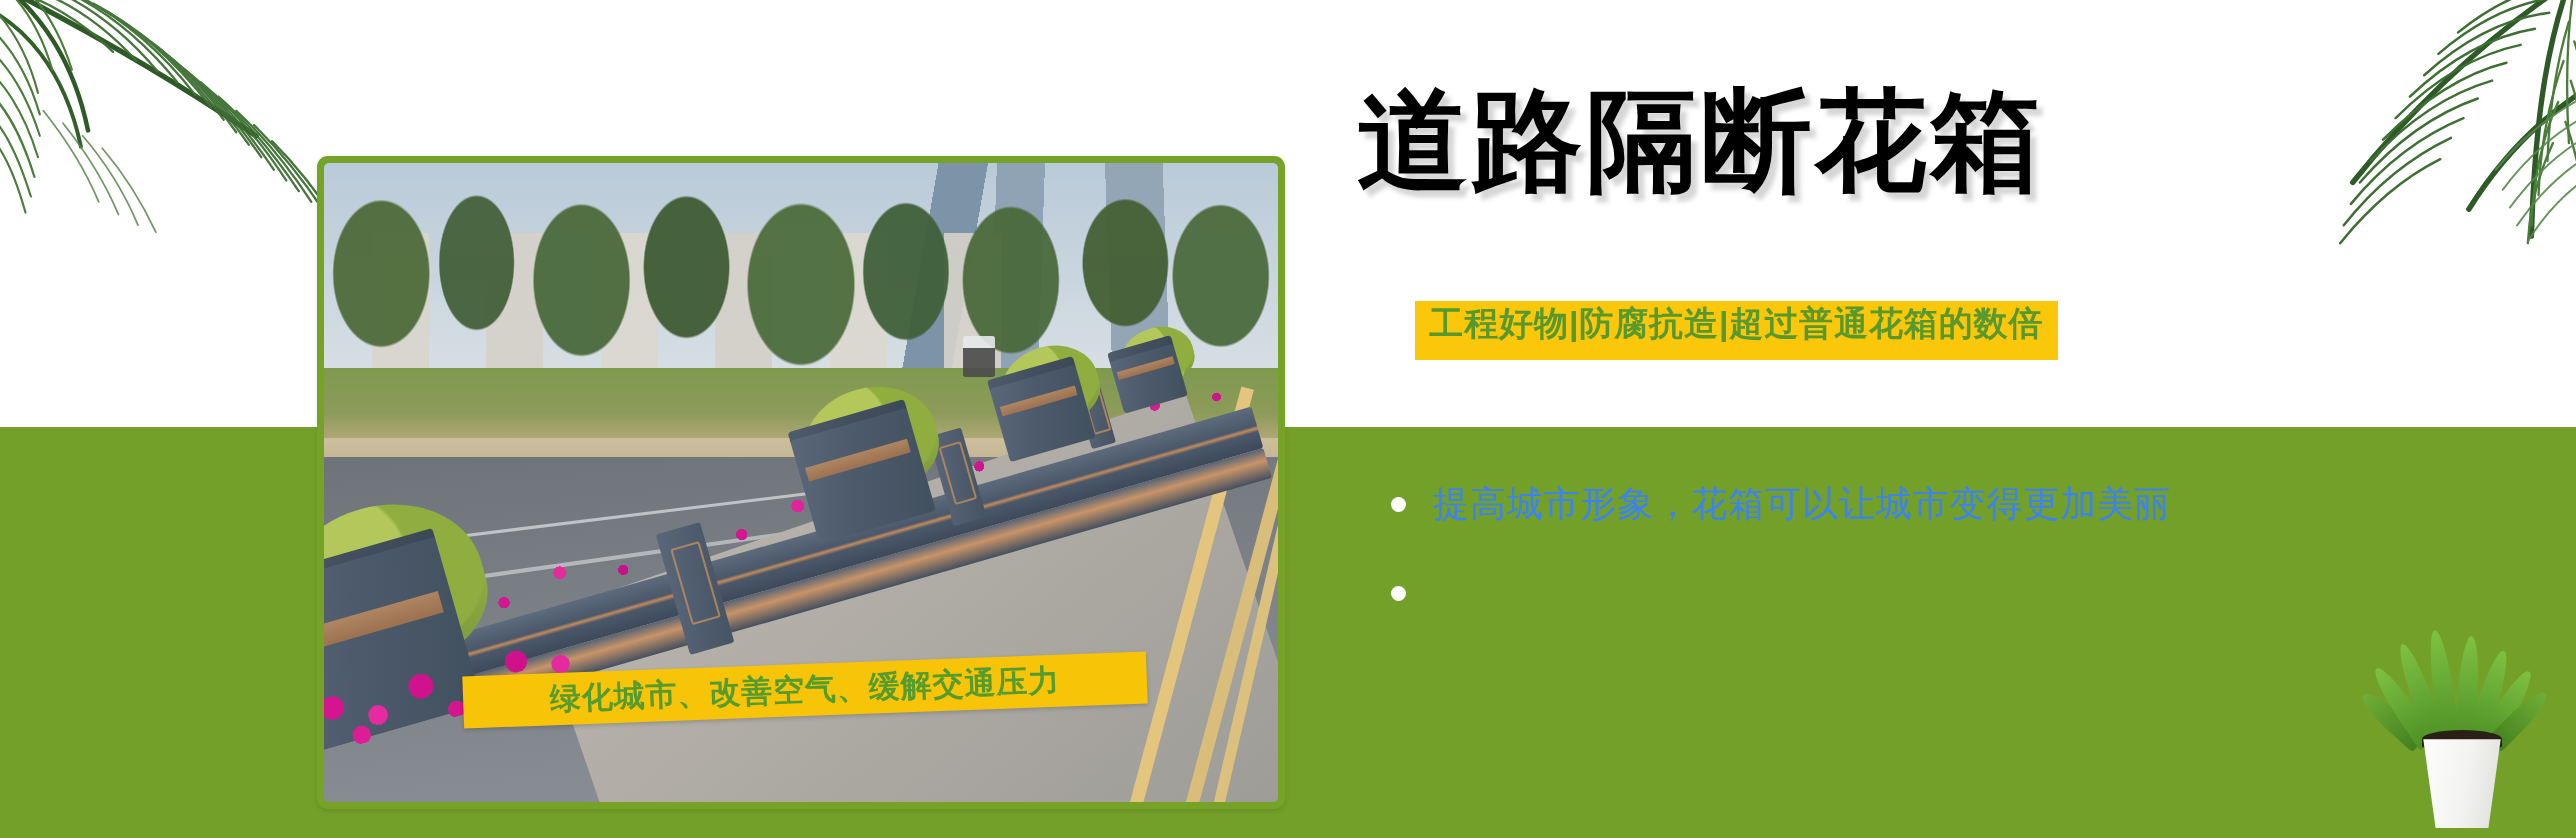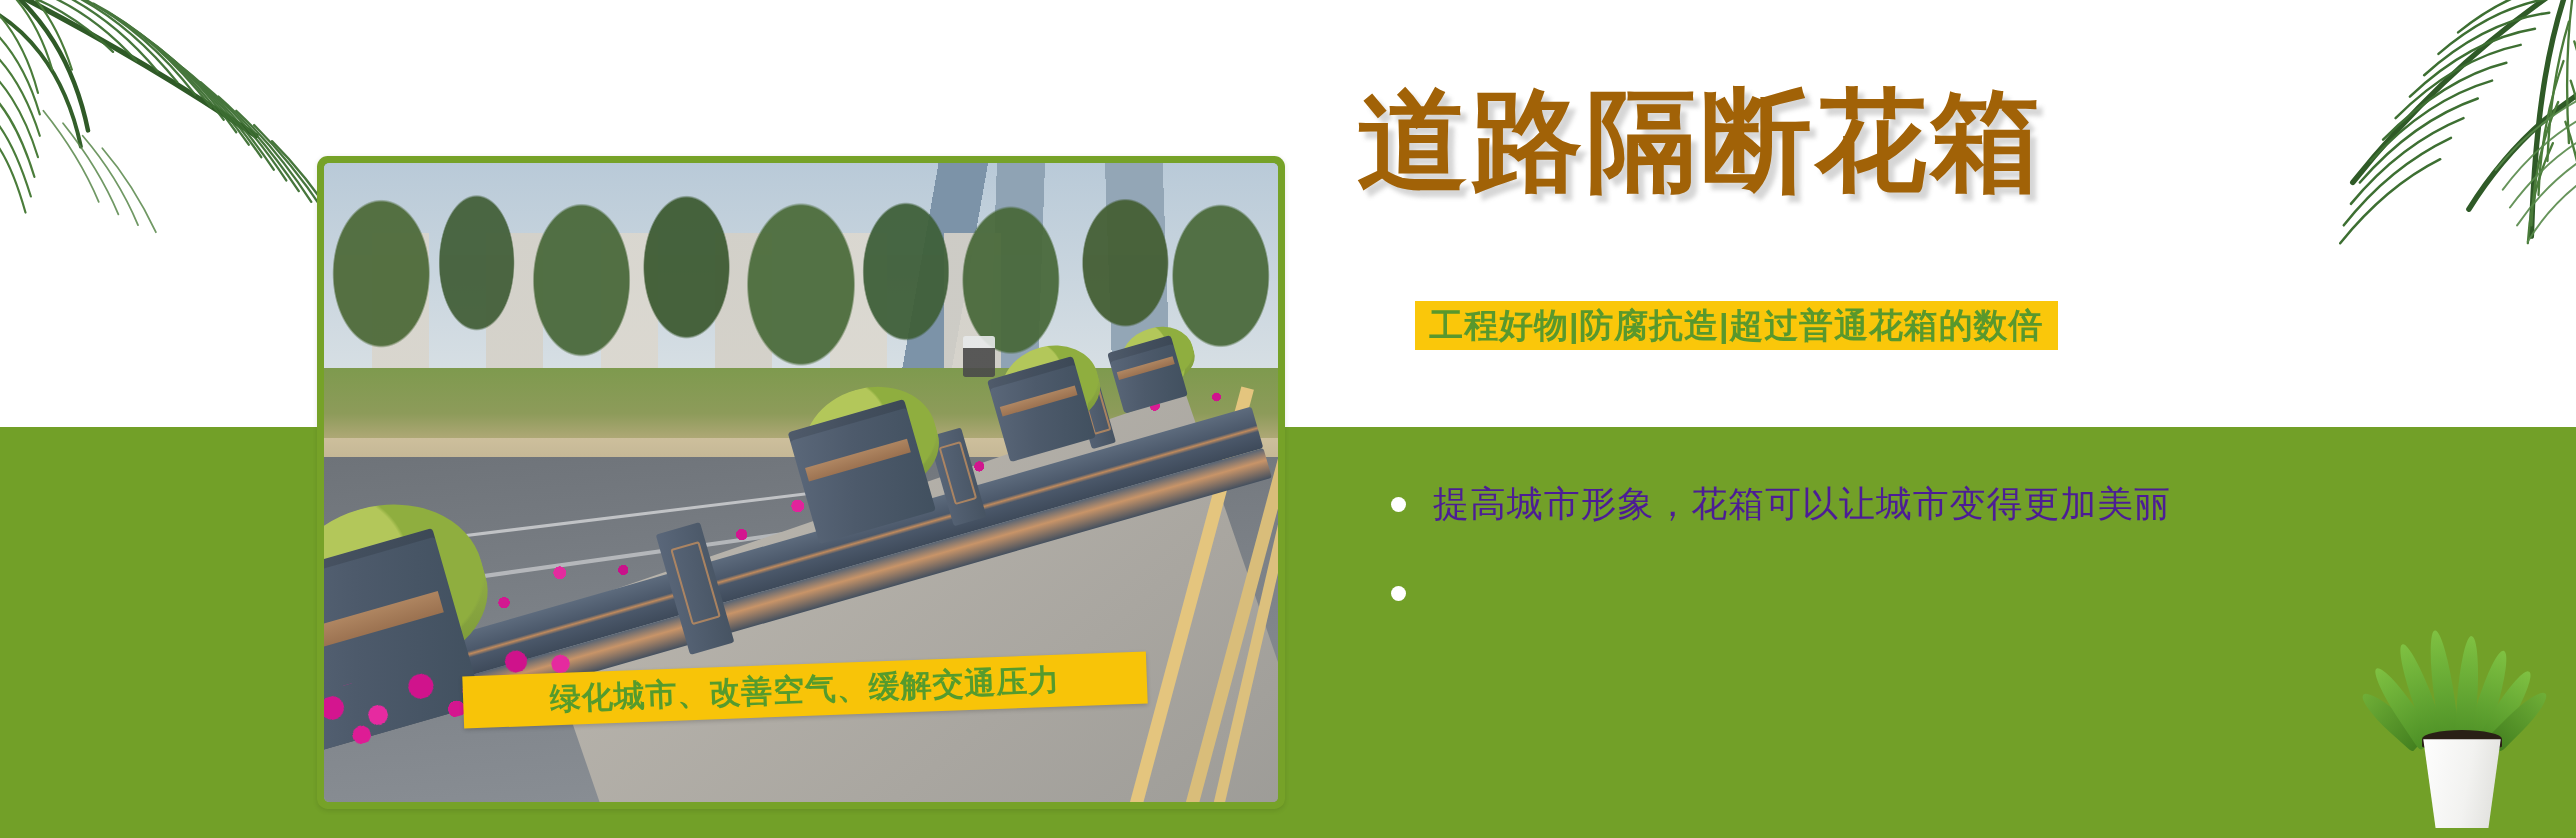--- a/index.html
+++ b/index.html
@@ -263,33 +263,33 @@
     white-space: nowrap;
   }
 
   
   .title {
     position: absolute;
     left: 1357px; top: 82px;
     font-size: 111px;
     font-weight: bold;
     line-height: 1.08;
-    color: #a16207;
+    color: #000000;
     letter-spacing: 3.6px;
     white-space: nowrap;
     text-shadow: 6.3px 7.2px 4.5px rgba(120,120,120,0.30);
   }
 
   .badge {
     position: absolute;
     left: 1415px; top: 301px;
-    height: 49px;
+    height: 59px;
     background: #FAC70A;
     display: flex;
-    align-items: center;
+    align-items: flex-start;
     padding: 0 14.3px;
   }
   .badge span {
     font-size: 34px;
     font-weight: bold;
     color: #58982D;
     letter-spacing: 0.9px;
     white-space: nowrap;
   }
 
@@ -305,21 +305,21 @@
   }
   .dot {
     flex: 0 0 auto;
     width: 15px; height: 15px;
     border-radius: 50%;
     background: #ffffff;
     margin-right: 27px;
   }
   .bullet-text {
     font-size: 36px;
-    color: #4c1d95;
+    color: #3b82f6;
     letter-spacing: 0.9px;
     white-space: nowrap;
   }
 
   
   .pot-wrap {
     position: absolute;
     right: 25px; bottom: 5.4px;
     width: 179px; height: 241px;
     pointer-events: none;

